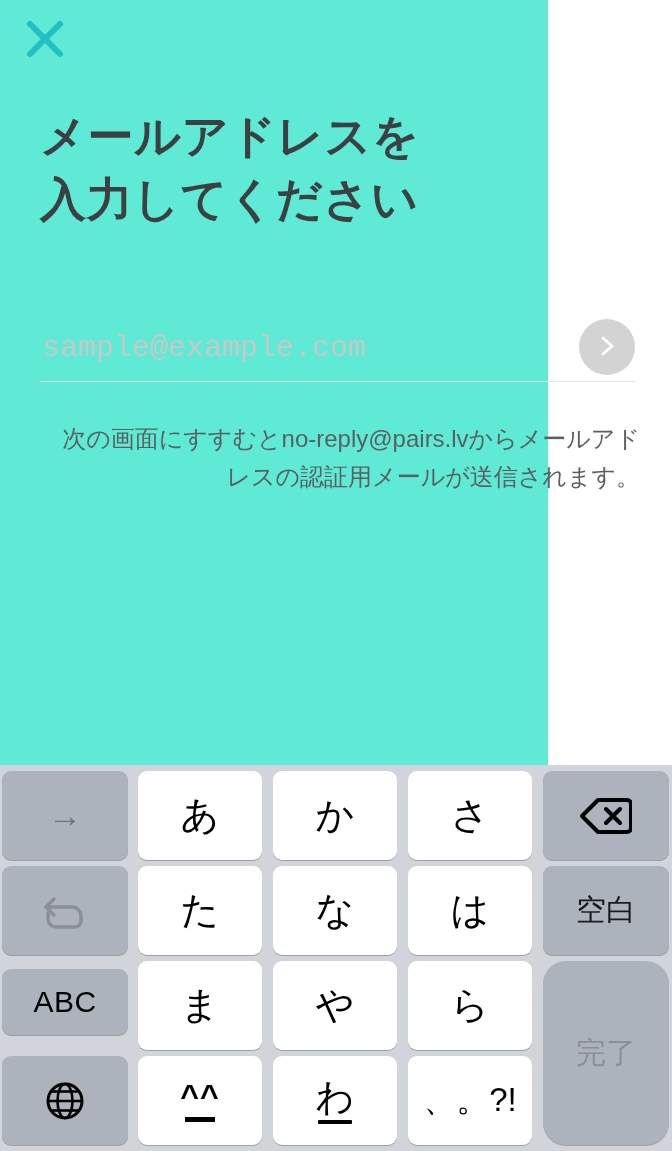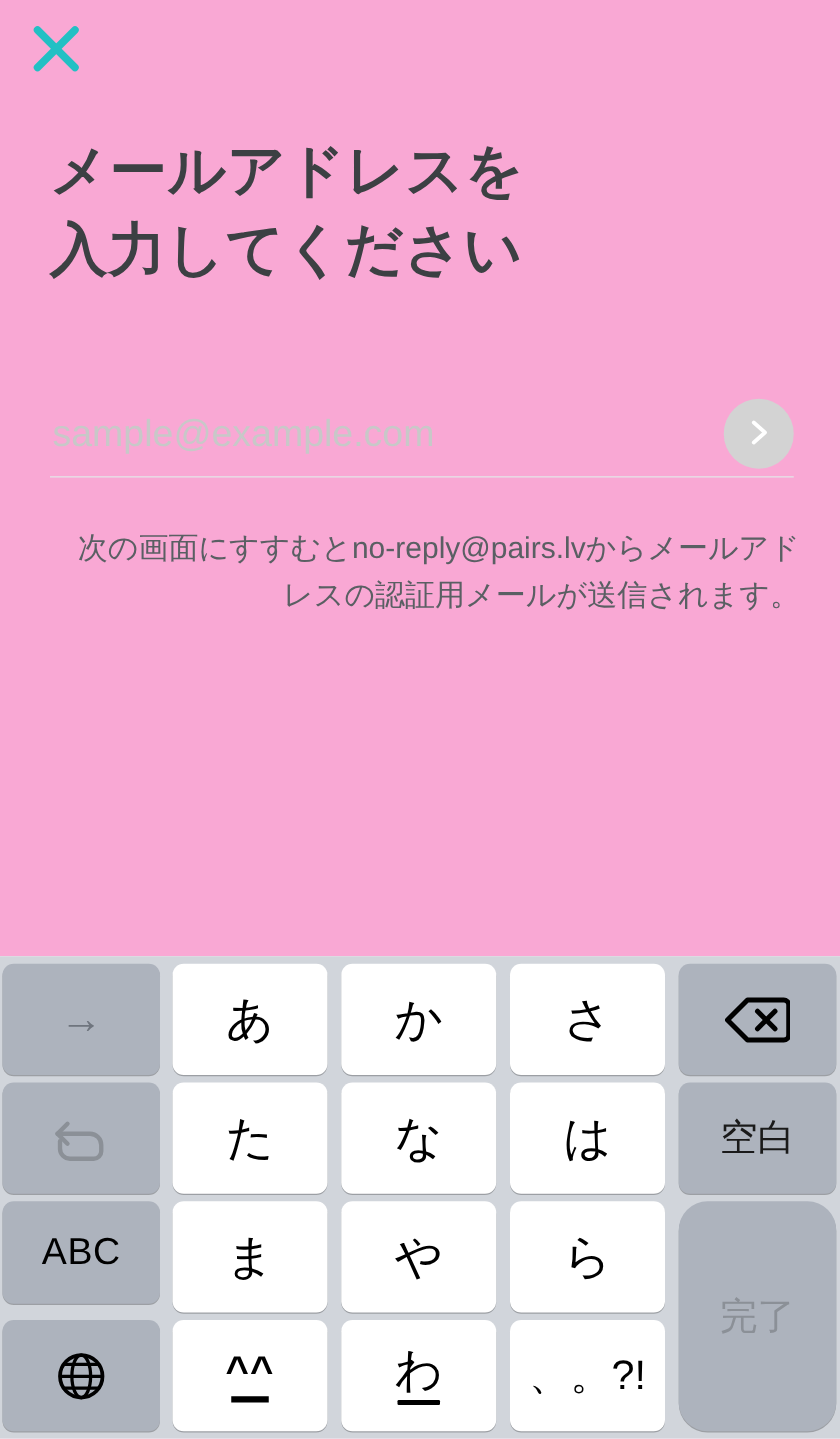--- a/index.html
+++ b/index.html
@@ -13,23 +13,23 @@
   body {
     font-family: "Liberation Sans", "DejaVu Sans", sans-serif;
     background: #ffffff;
     position: relative;
   }
 
   
   .screen {
     position: absolute;
     left: 0; top: 0;
-    width: 672px;
+    width: 548px;
     height: 765px;
-    background: #f9a8d4;
+    background: #5eead4;
   }
 
   
   .close-btn {
     position: absolute;
     left: 18px;
     top: 12px;
     width: 54px;
     height: 54px;
     display: flex;
@@ -65,21 +65,21 @@
   }
   .email-input {
     position: absolute;
     left: 0;
     top: 0;
     width: 525px;
     height: 60px;
     border: none;
     outline: none;
     background: transparent;
-    font-family: Liberation Sans, sans-serif;
+    font-family: Liberation Mono, monospace;
     font-size: 30px;
     color: #3c4043;
     padding: 0 2px;
   }
   .email-input::placeholder {
     color: #c8c8c8;
     opacity: 1;
   }
   .submit-btn {
     position: absolute;
@@ -266,21 +266,21 @@
     <button class="key letter" style="left:273px; top:101px; width:124px; height:89px;">
       <span>な</span>
     </button>
     <button class="key letter" style="left:408px; top:101px; width:124px; height:89px;">
       <span>は</span>
     </button>
     <button class="key func func-text" style="left:543px; top:101px; width:126px; height:89px;font-family:Liberation Serif, serif;">
       <span>空白</span>
     </button>
 
-    <button class="key func abc" style="left:2px;  top:196px; width:126px; height:82px;justify-content:center;">
+    <button class="key func abc" style="left:2px;  top:204px; width:126px; height:66px;justify-content:center;">
       <span>ABC</span>
     </button>
     <button class="key letter" style="left:138px; top:196px; width:124px; height:89px;">
       <span>ま</span>
     </button>
     <button class="key letter" style="left:273px; top:196px; width:124px; height:89px;">
       <span>や</span>
     </button>
     <button class="key letter" style="left:408px; top:196px; width:124px; height:89px;">
       <span>ら</span>

